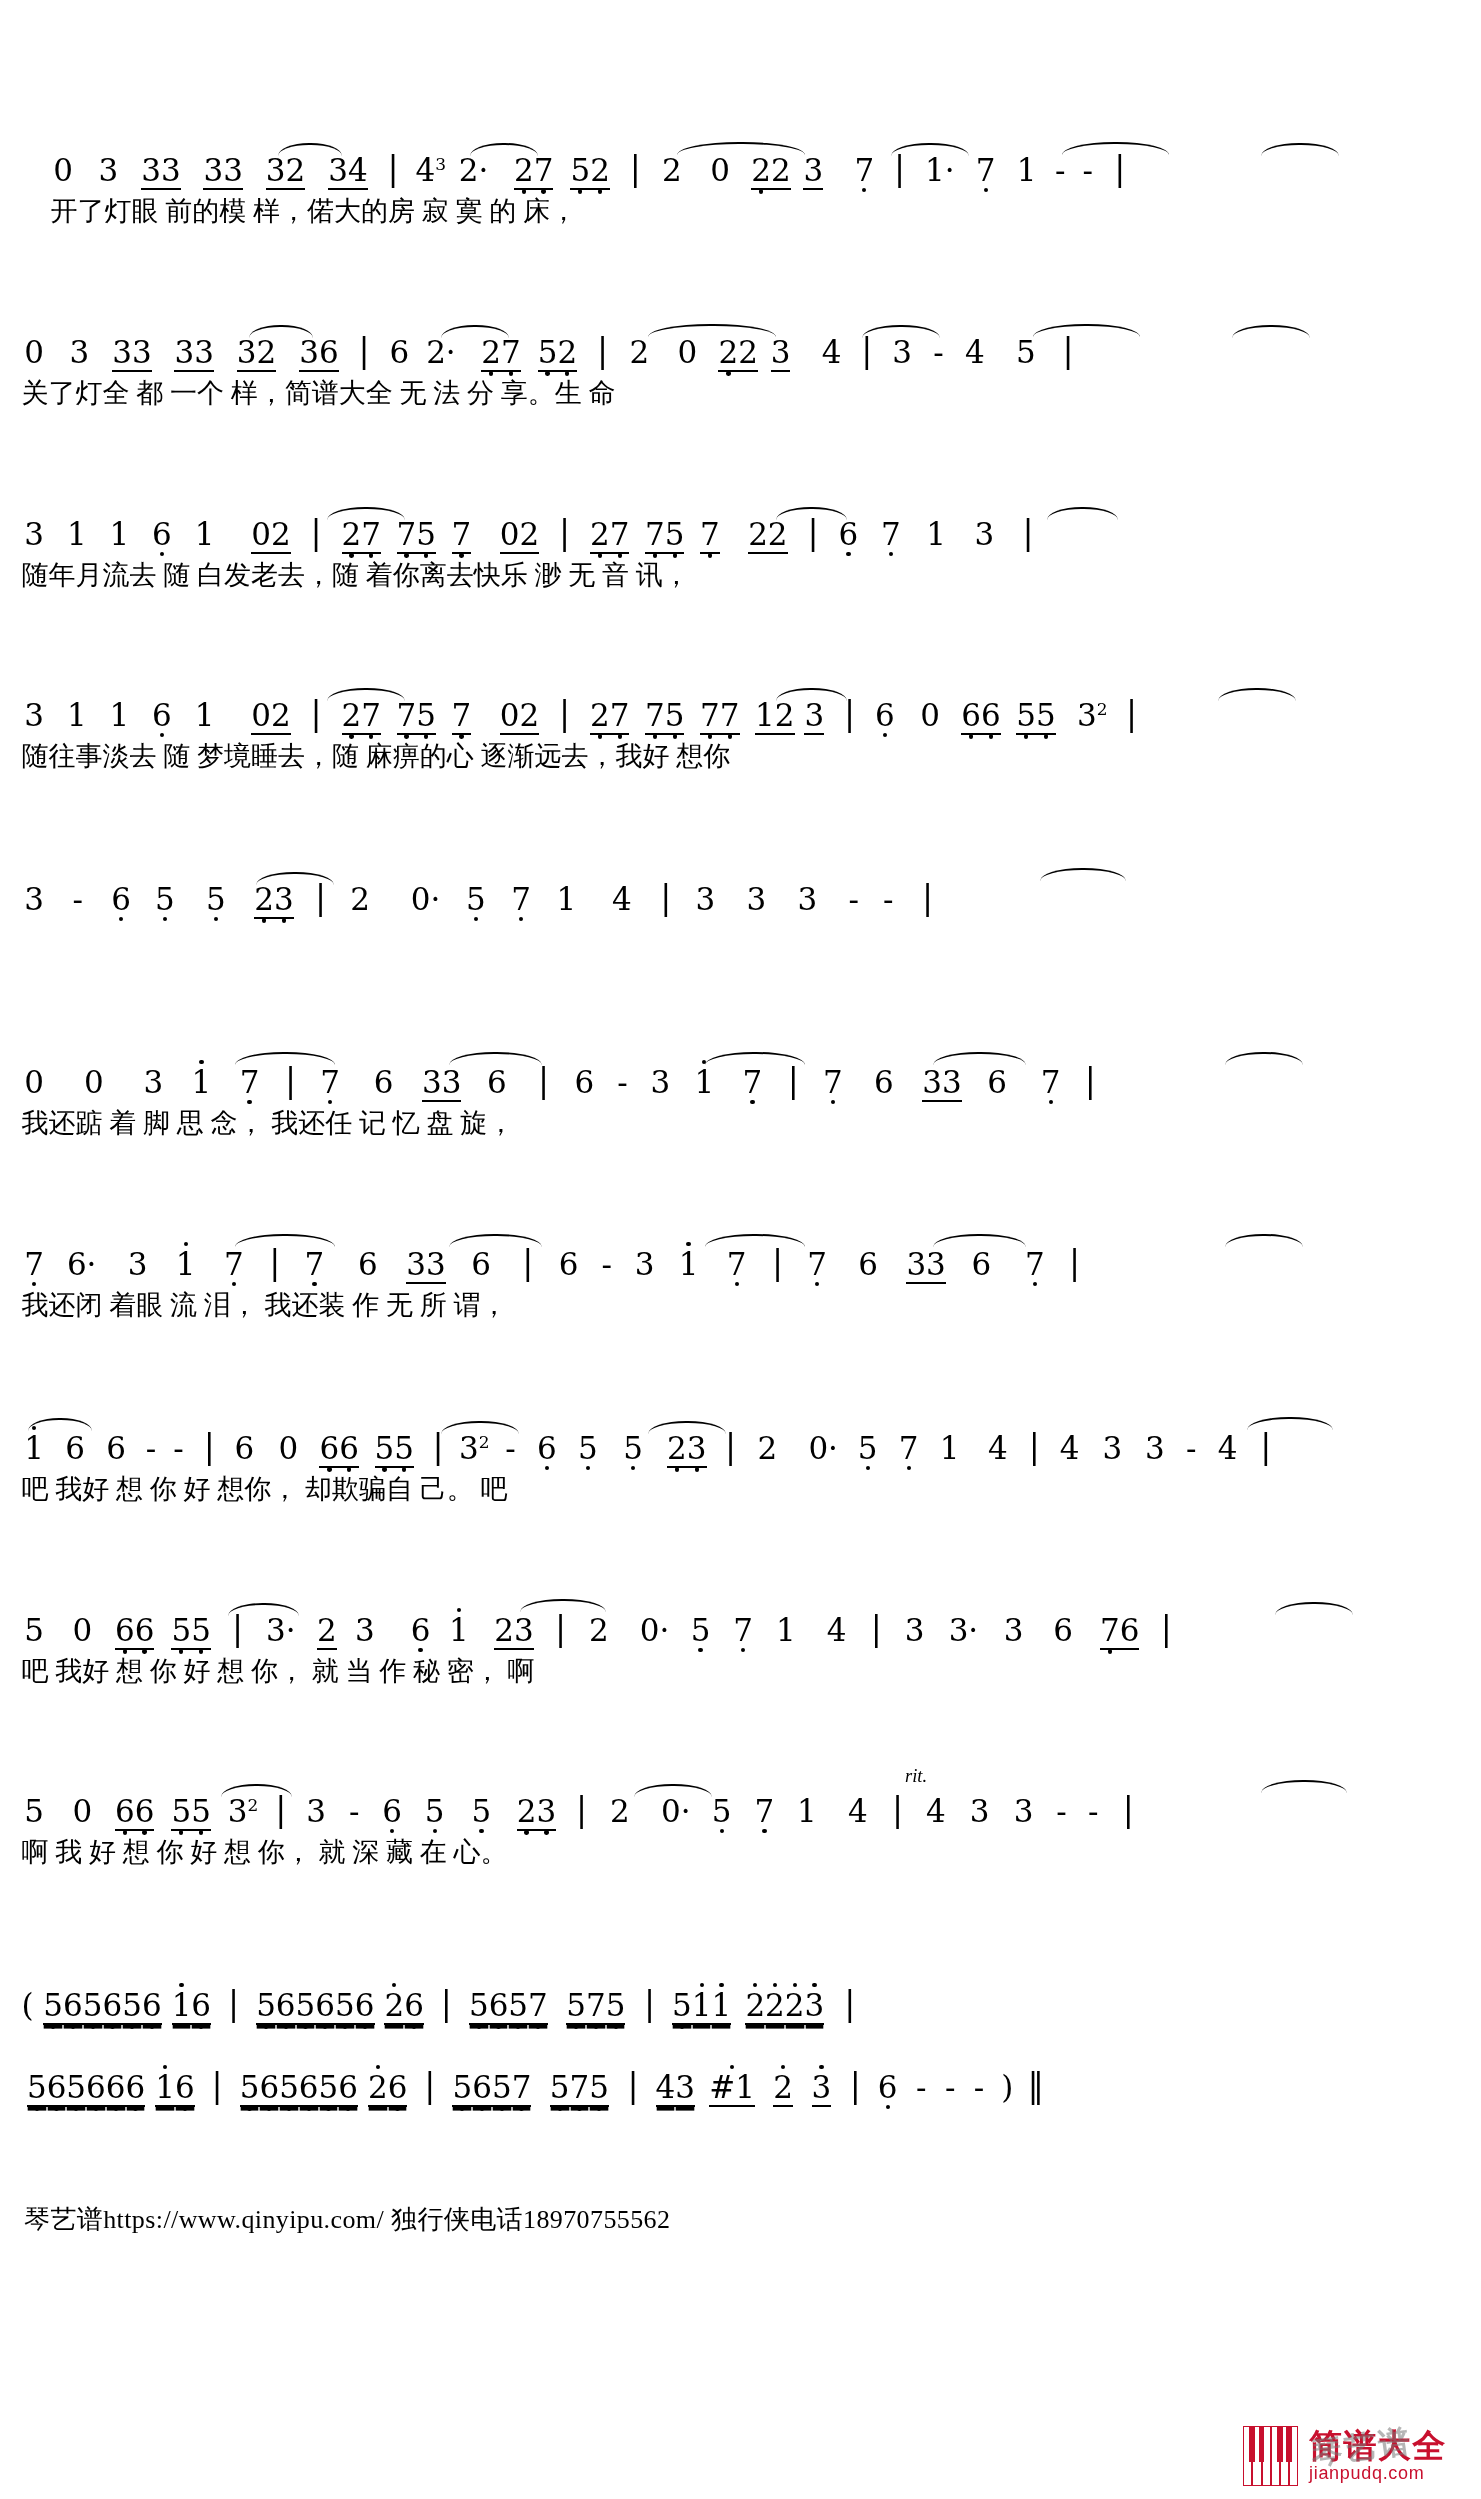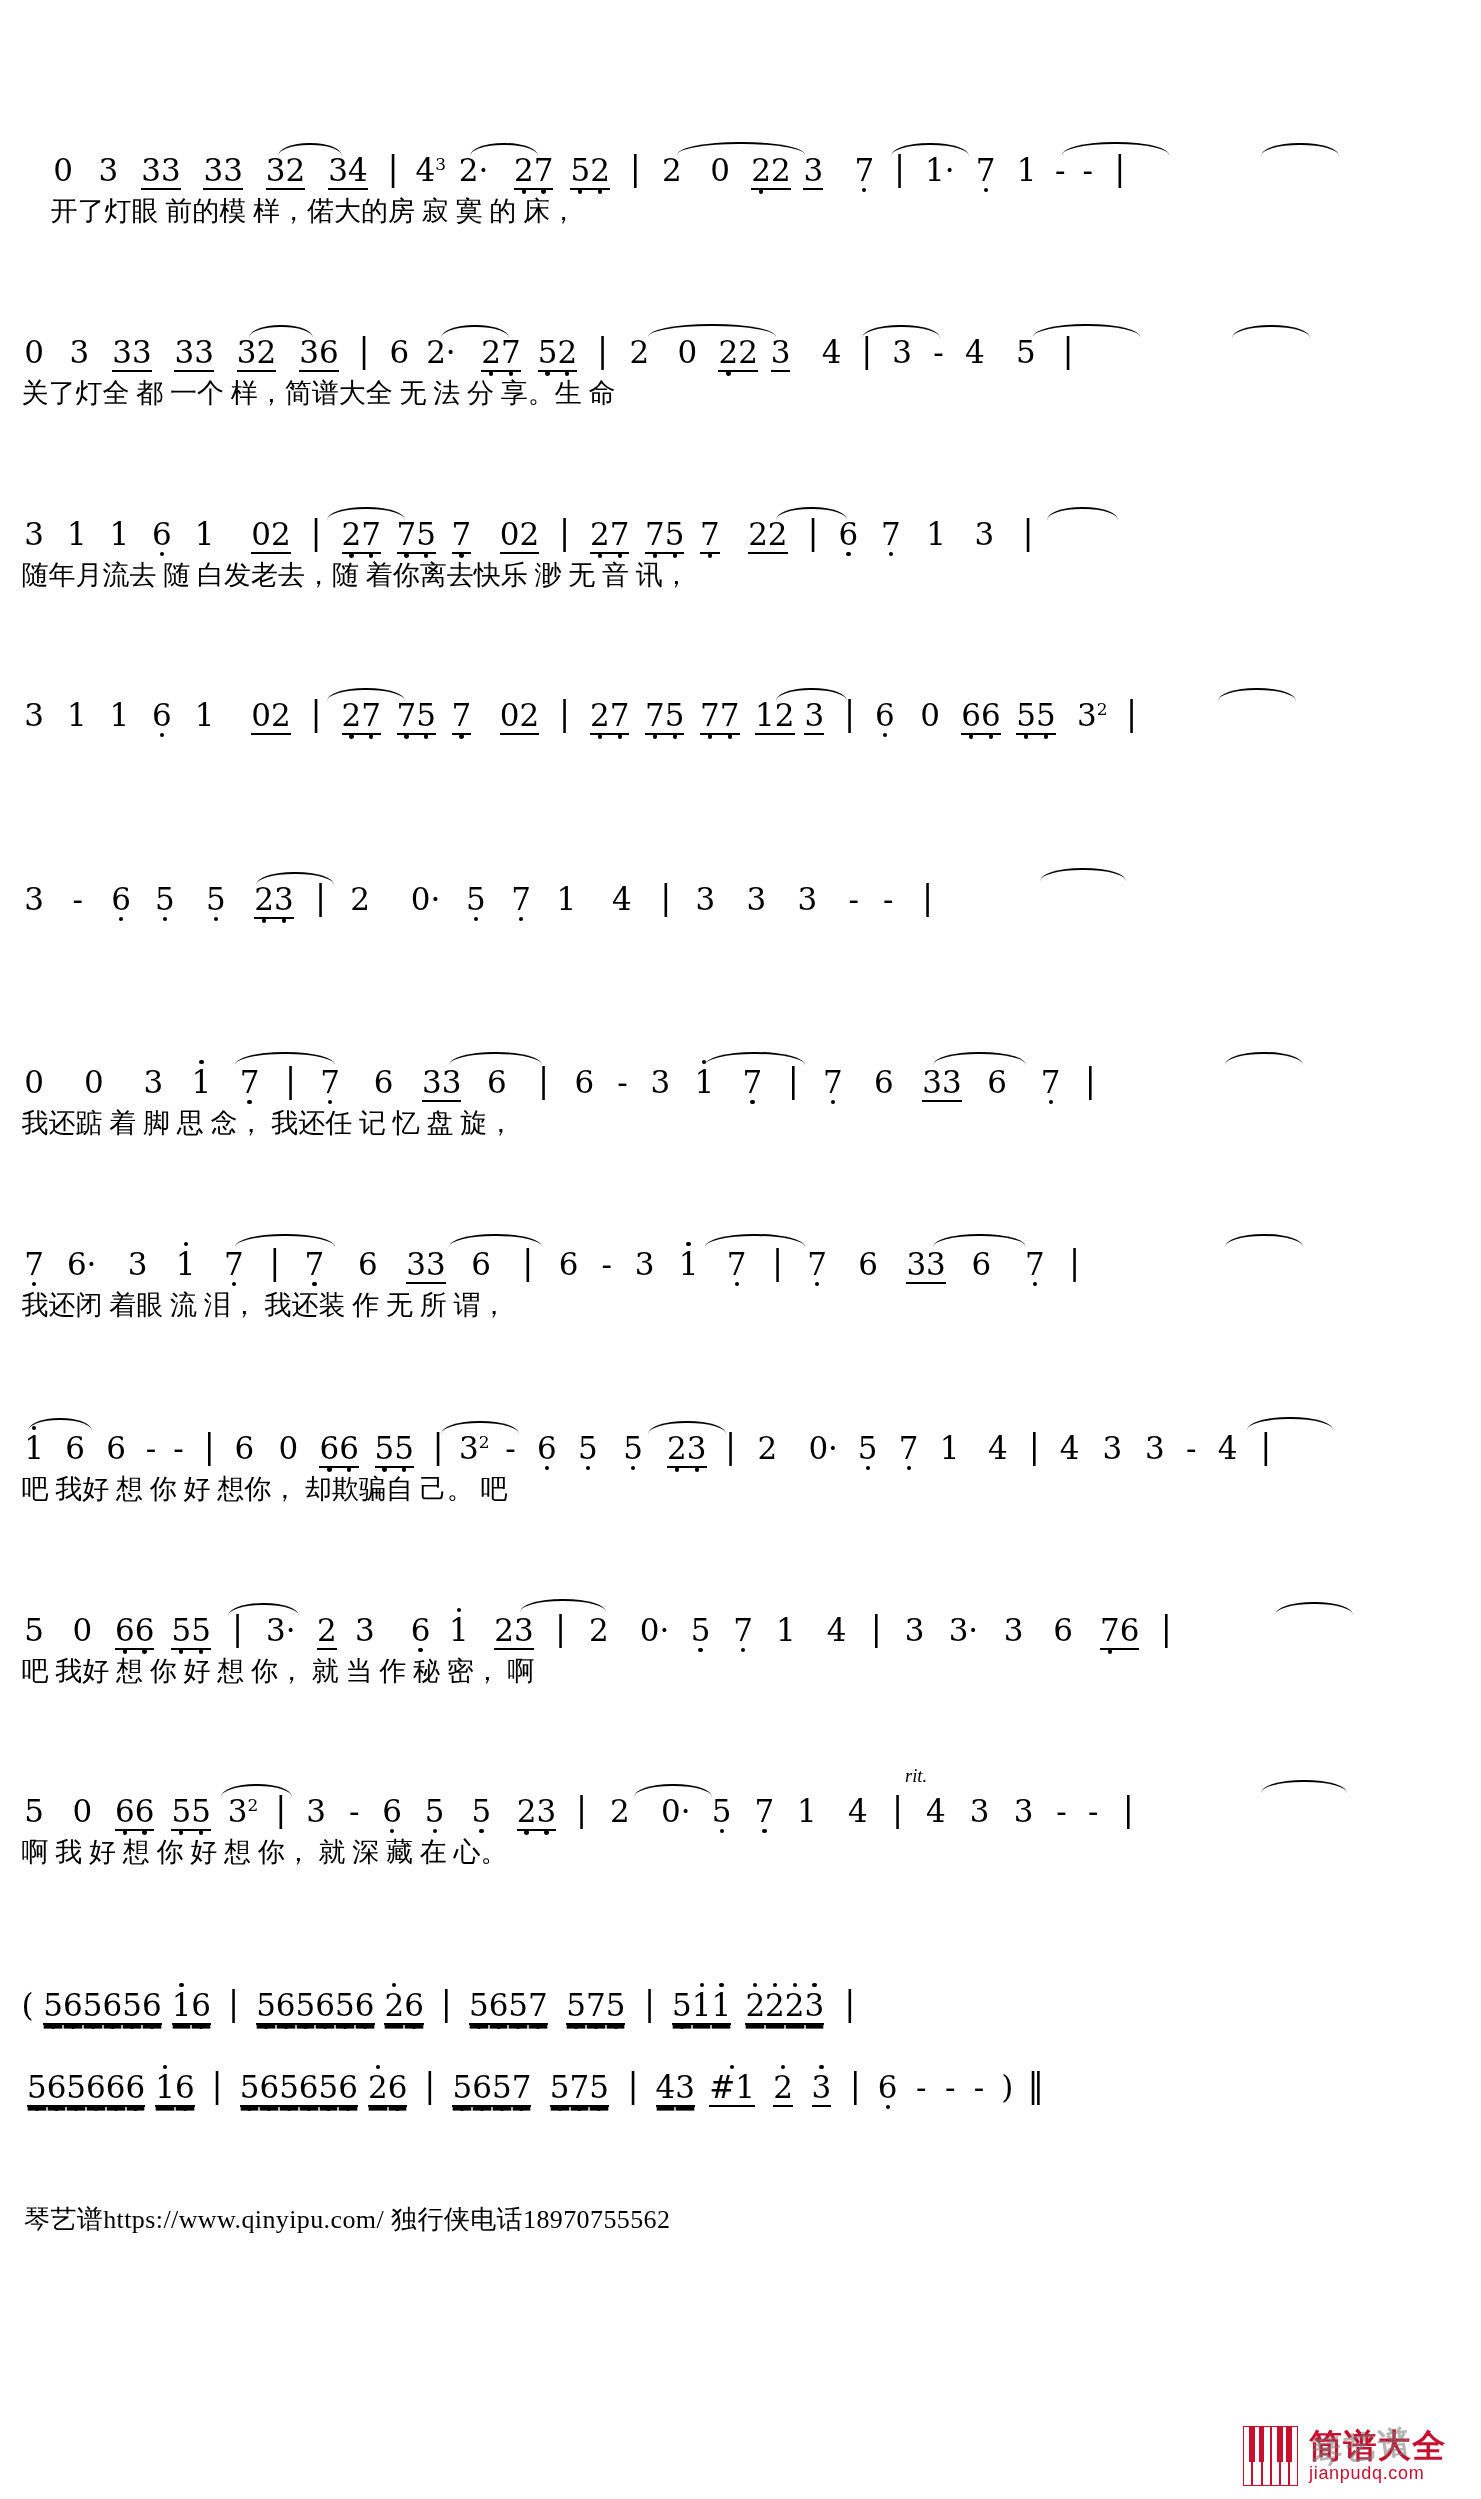--- a/index.html
+++ b/index.html
@@ -310,20 +310,21 @@
       <span class="n dotdn" style="margin-left:10px;">6</span>
       <span class="n" style="margin-left:15.7px;">0</span>
       <span class="n u1 dotdn" style="margin-left:11.4px;">6</span><span class="n u1 dotdn">6</span>
       <span class="n u1 dotdn" style="margin-left:5.7px;">5</span><span class="n u1 dotdn">5</span>
       <span class="n" style="margin-left:11.4px;">3</span><sup class="small-sup">2</sup>
       <span class="bar" style="margin-left:8.6px;">|</span>
       <span class="slur" style="left:306px; top:-10px; width:78px;"></span>
       <span class="slur" style="left:755px; top:-10px; width:71px;"></span>
       <span class="slur" style="left:1197px; top:-10px; width:78px;"></span>
     </div>
+    <div class="lyrics-row">随往事淡去 随 梦境睡去，随 麻痹的心 逐渐远去，我好 想你</div>
   </div>
 
   <div class="system" style="position:absolute; left:0; top:882px;">
     <div class="notes-row">
       <span class="n" style="margin-left:2.9px;">3</span>
       <span class="n" style="margin-left:18.5px;">-</span>
       <span class="n dotdn" style="margin-left:18.5px;">6</span>
       <span class="n dotdn" style="margin-left:14.3px;">5</span>
       <span class="n dotdn" style="margin-left:21.4px;">5</span>
       <span class="n u1 dotdn" style="margin-left:18.5px;">2</span><span class="n u1 dotdn">3</span>

